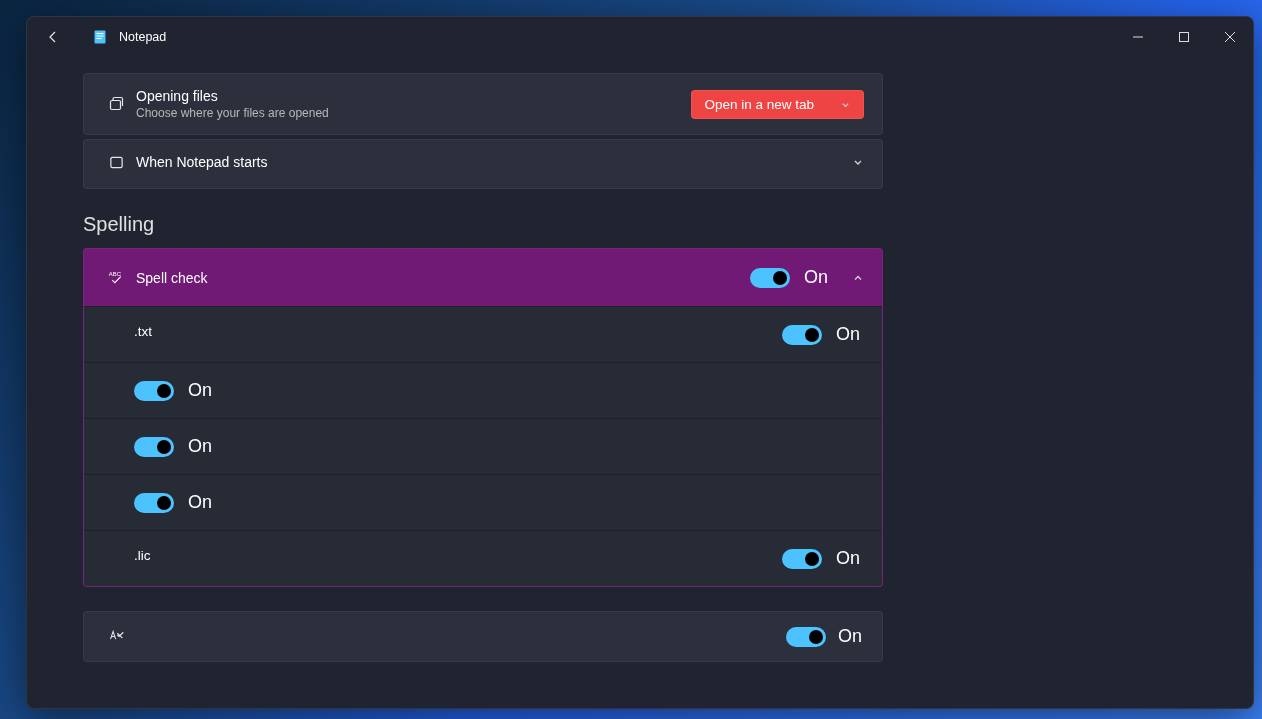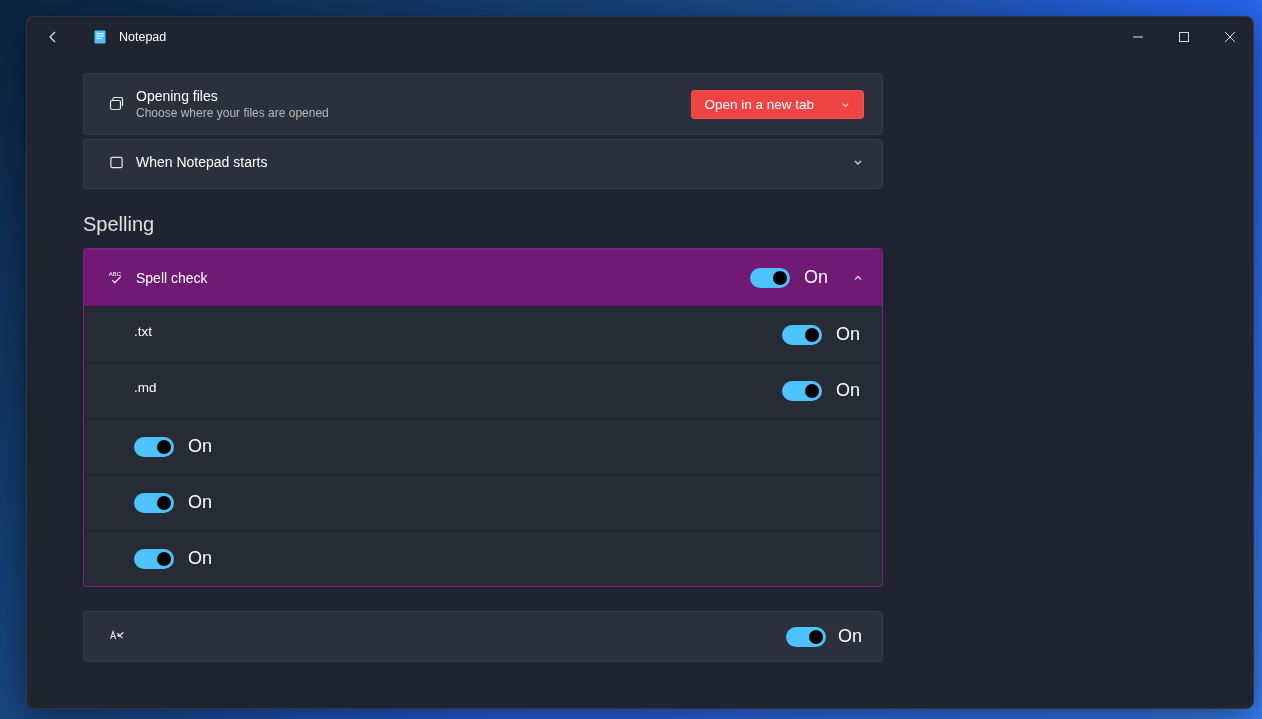--- a/index.html
+++ b/index.html
@@ -265,39 +265,39 @@
         </div>
         <div id="spellcheck-items">
             <div class="sub-row">
               <div class="label">.txt</div>
               <div class="right">
                 <div class="toggle"></div>
                 <div class="toggle-label">On</div>
               </div>
             </div>
             <div class="sub-row">
-              <div class="label">.md</div>
-              <div class="right">
-                <div class="toggle"></div>
-                <div class="toggle-label">On</div>
-              </div>
-            </div>
-            <div class="sub-row">
-              <div class="right">
-                <div class="toggle"></div>
-                <div class="toggle-label">On</div>
-              </div>
-            </div>
-            <div class="sub-row">
-              <div class="right">
-                <div class="toggle"></div>
-                <div class="toggle-label">On</div>
-              </div>
-            </div>
-            <div class="sub-row">
+              <div class="right">
+                <div class="toggle"></div>
+                <div class="toggle-label">On</div>
+              </div>
+            </div>
+            <div class="sub-row">
+              <div class="right">
+                <div class="toggle"></div>
+                <div class="toggle-label">On</div>
+              </div>
+            </div>
+            <div class="sub-row">
+              <div class="right">
+                <div class="toggle"></div>
+                <div class="toggle-label">On</div>
+              </div>
+            </div>
+            <div class="sub-row">
+              <div class="label">.lic</div>
               <div class="right">
                 <div class="toggle"></div>
                 <div class="toggle-label">On</div>
               </div>
             </div>
           </div>
       </div>
 
       <div class="card">
         <div class="icon-slot">

